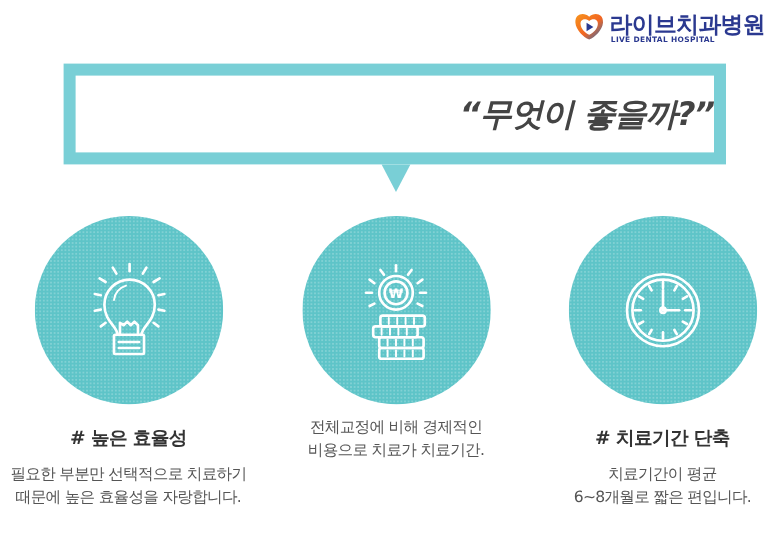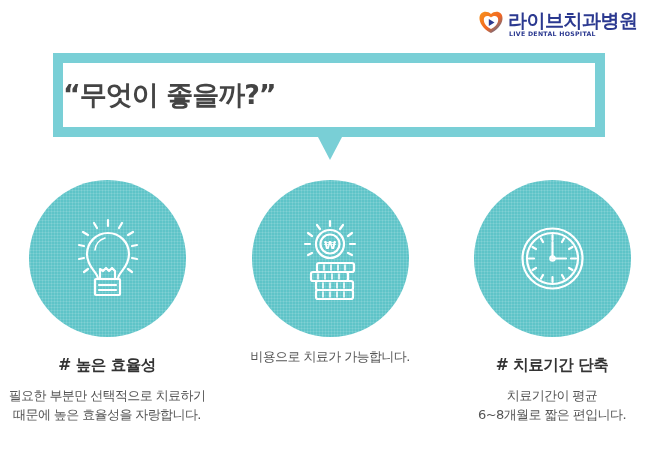--- a/index.html
+++ b/index.html
@@ -8,21 +8,21 @@
     font-family: "DejaVu Sans", "Liberation Sans", sans-serif; color: #3d3d3d;
   }
   .logo { position: absolute; left: 478px; top: 8px; width: 165px; height: 30px; }
   .logo-mark { position: absolute; left: 0; top: 2px; width: 26px; height: 24px; }
   .logo-name { position: absolute; left: 30px; top: 0px; font-size: 19px; font-weight: bold; color: #2b3990; letter-spacing: -0.5px; white-space: nowrap; }
   .logo-sub { position: absolute; left: 31px; top: 22px; font-size: 6.2px; font-weight: bold; color: #2b3990; letter-spacing: 0.3px; white-space: nowrap; }
 
   .speech { position: absolute; left: 53px; top: 53px; width: 532px; height: 64px; border: 10px solid #79cfd6; background: #fff; }
   .speech-tail { position: absolute; left: 318px; top: 137px; width: 0; height: 0;
     border-left: 12px solid transparent; border-right: 12px solid transparent; border-top: 23px solid #79cfd6; }
-  .headline { position: absolute; left: 0; right: 0; top: 14px; text-align: left; font-size: 27px; font-weight: bold; color: #444; letter-spacing: -1px; }
+  .headline { position: absolute; left: 0; right: 0; top: 14px; text-align: right; font-size: 27px; font-weight: bold; color: #444; letter-spacing: -1px; font-style: italic; }
 
   .feature { position: absolute; top: 180px; width: 220px; }
   .circle { position: relative; margin: 0 auto; width: 157px; height: 157px; border-radius: 50%;
     background-color: #5ec4c8;
     background-image: radial-gradient(circle, rgba(255,255,255,0.22) 0.9px, transparent 1.1px);
     background-size: 3px 3px; }
   .circle svg { position: absolute; left: 0; top: 0; width: 157px; height: 157px; }
   .feat-title { margin-top: 18px; text-align: center; font-size: 15.5px; font-weight: bold; color: #333; letter-spacing: -0.5px; }
   .feat-desc { margin-top: 10px; text-align: center; font-size: 13px; line-height: 19px; color: #555; letter-spacing: -0.6px; white-space: nowrap; }
 </style>
@@ -113,21 +113,22 @@
           <line x1="85" y1="103" x2="85" y2="108"></line>
           <line x1="92" y1="103" x2="92" y2="108"></line>
         <line x1="71" y1="112" x2="71" y2="117"></line>
           <line x1="78" y1="112" x2="78" y2="117"></line>
           <line x1="85" y1="112" x2="85" y2="117"></line>
           <line x1="92" y1="112" x2="92" y2="117"></line>
       </g>
     </svg>
   </div>
   <div class="feat-desc">
-    <div>비용으로 치료가 가능합니다.</div>
+    <div>전체교정에 비해 경제적인</div>
+    <div>비용으로 치료가 치료기간.</div>
   </div>
 </div>
 
 <div class="feature" style="left:442px;">
   <div class="circle">
     <svg viewBox="0 0 157 157" fill="none" stroke="#fff" stroke-width="2.2" stroke-linecap="round" stroke-linejoin="round">
       <circle cx="78.5" cy="78.5" r="30"></circle>
       <circle cx="78.5" cy="78.5" r="25.5"></circle>
       <line x1="78.5" y1="55" x2="78.5" y2="60"></line>
       <line x1="78.5" y1="97" x2="78.5" y2="102"></line>

